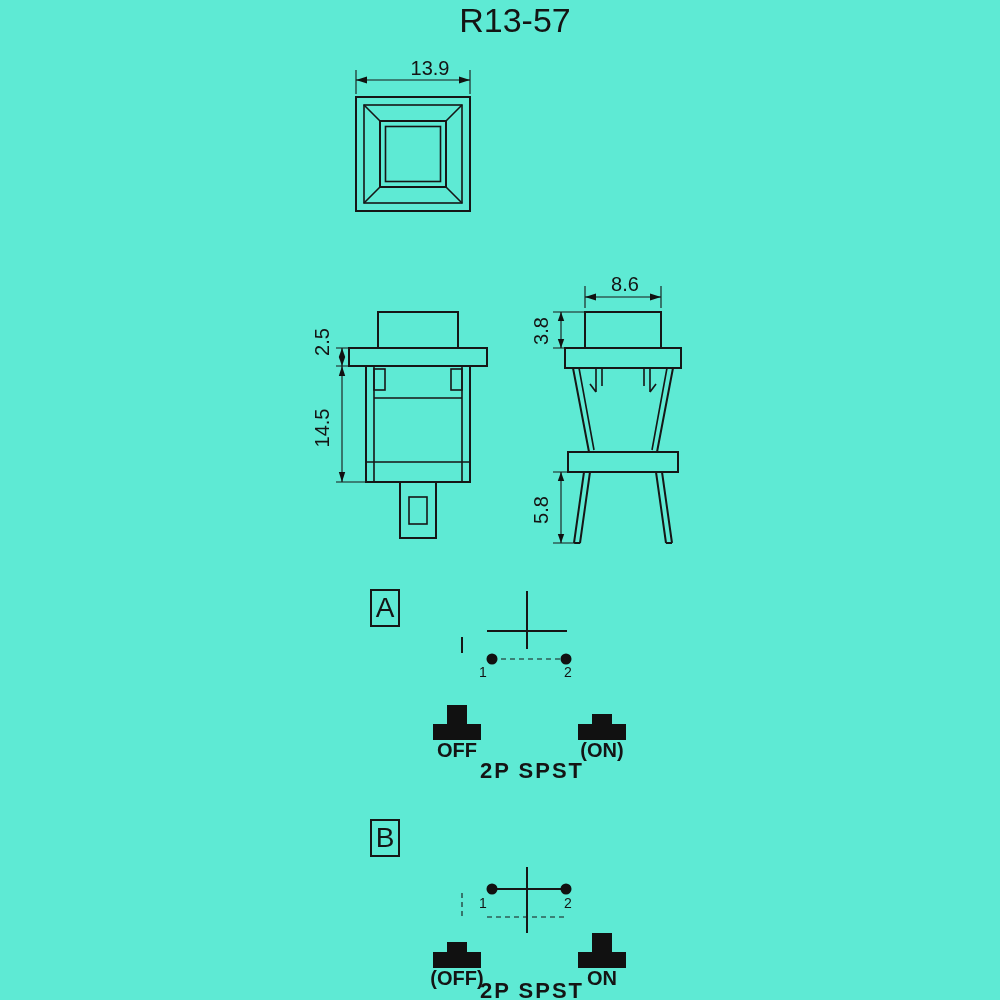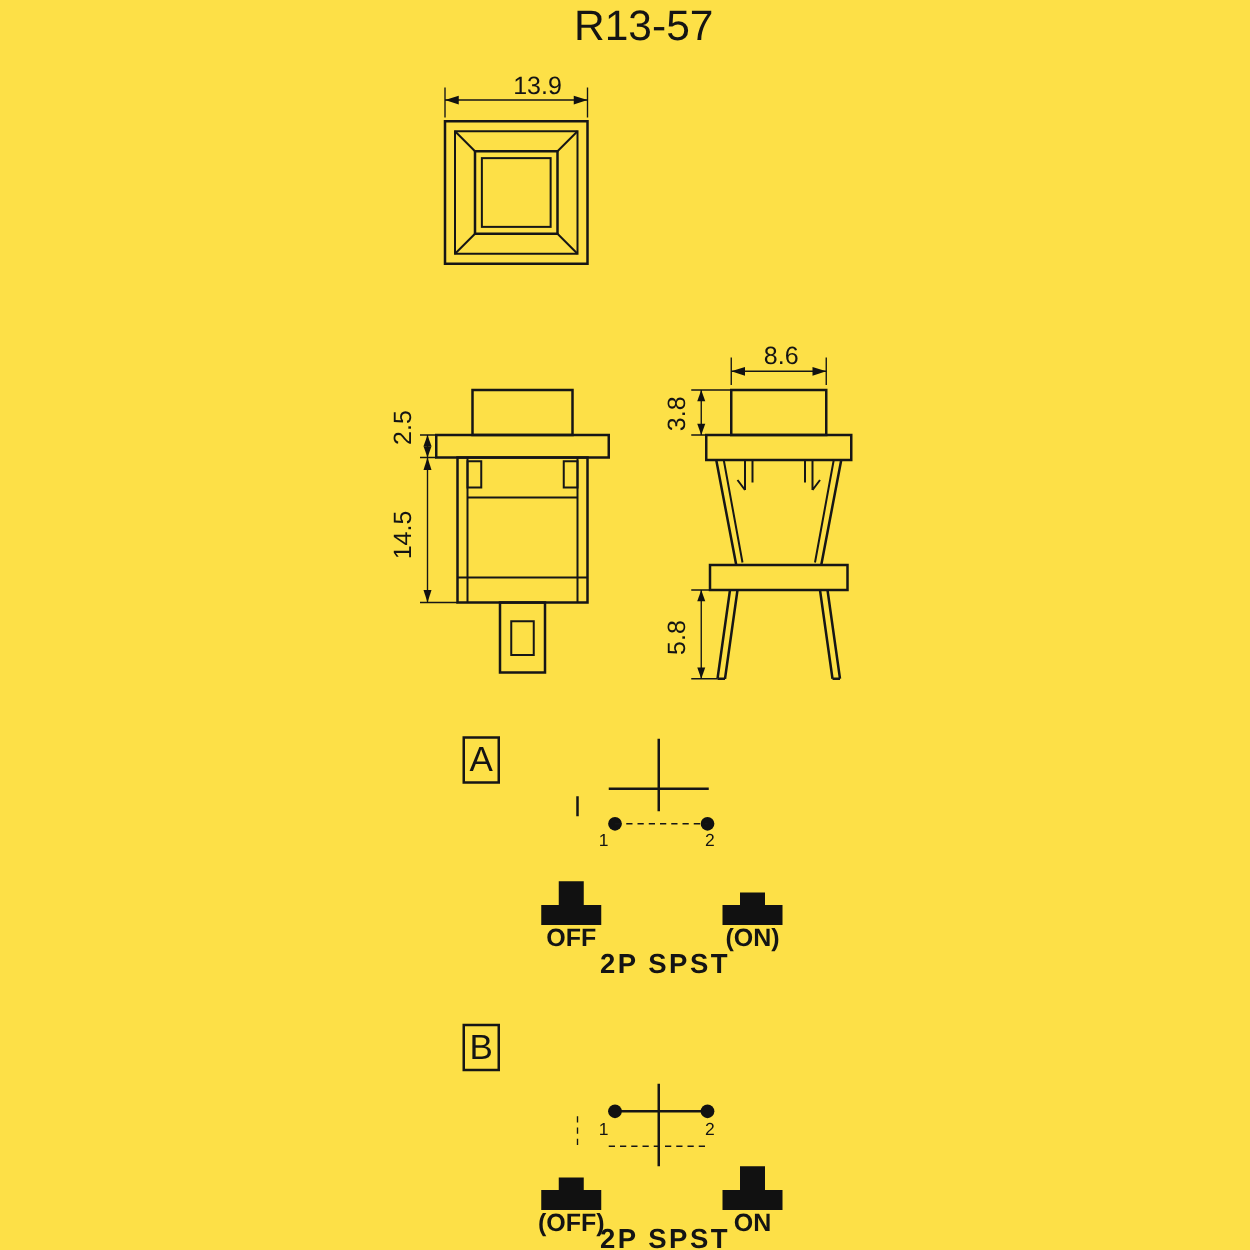--- a/index.html
+++ b/index.html
@@ -1,16 +1,16 @@
 <!DOCTYPE html>
 <html><head>
 <meta charset="utf-8">
 <style>
   html,body{margin:0;padding:0;background:#ffffff;}
-  .page{position:relative;width:1000px;height:1000px;background:#fde047;overflow:hidden;}
+  .page{position:relative;width:1000px;height:1000px;background:#5eead4;overflow:hidden;}
   svg{display:block;}
   .ln2{fill:none;stroke:#161616;stroke-width:2;}
   .ln15{fill:none;stroke:#161616;stroke-width:1.6;}
   .dim{fill:none;stroke:#161616;stroke-width:1.1;}
   .dash{stroke-dasharray:5 4;}
   .fillb{fill:#111111;stroke:none;}
   text{fill:#141414;font-family:"Liberation Sans", sans-serif;}
   .t-title{font-size:34px;}
   .t-dim{font-size:20px;}
   .t-letter{font-size:28px;}

